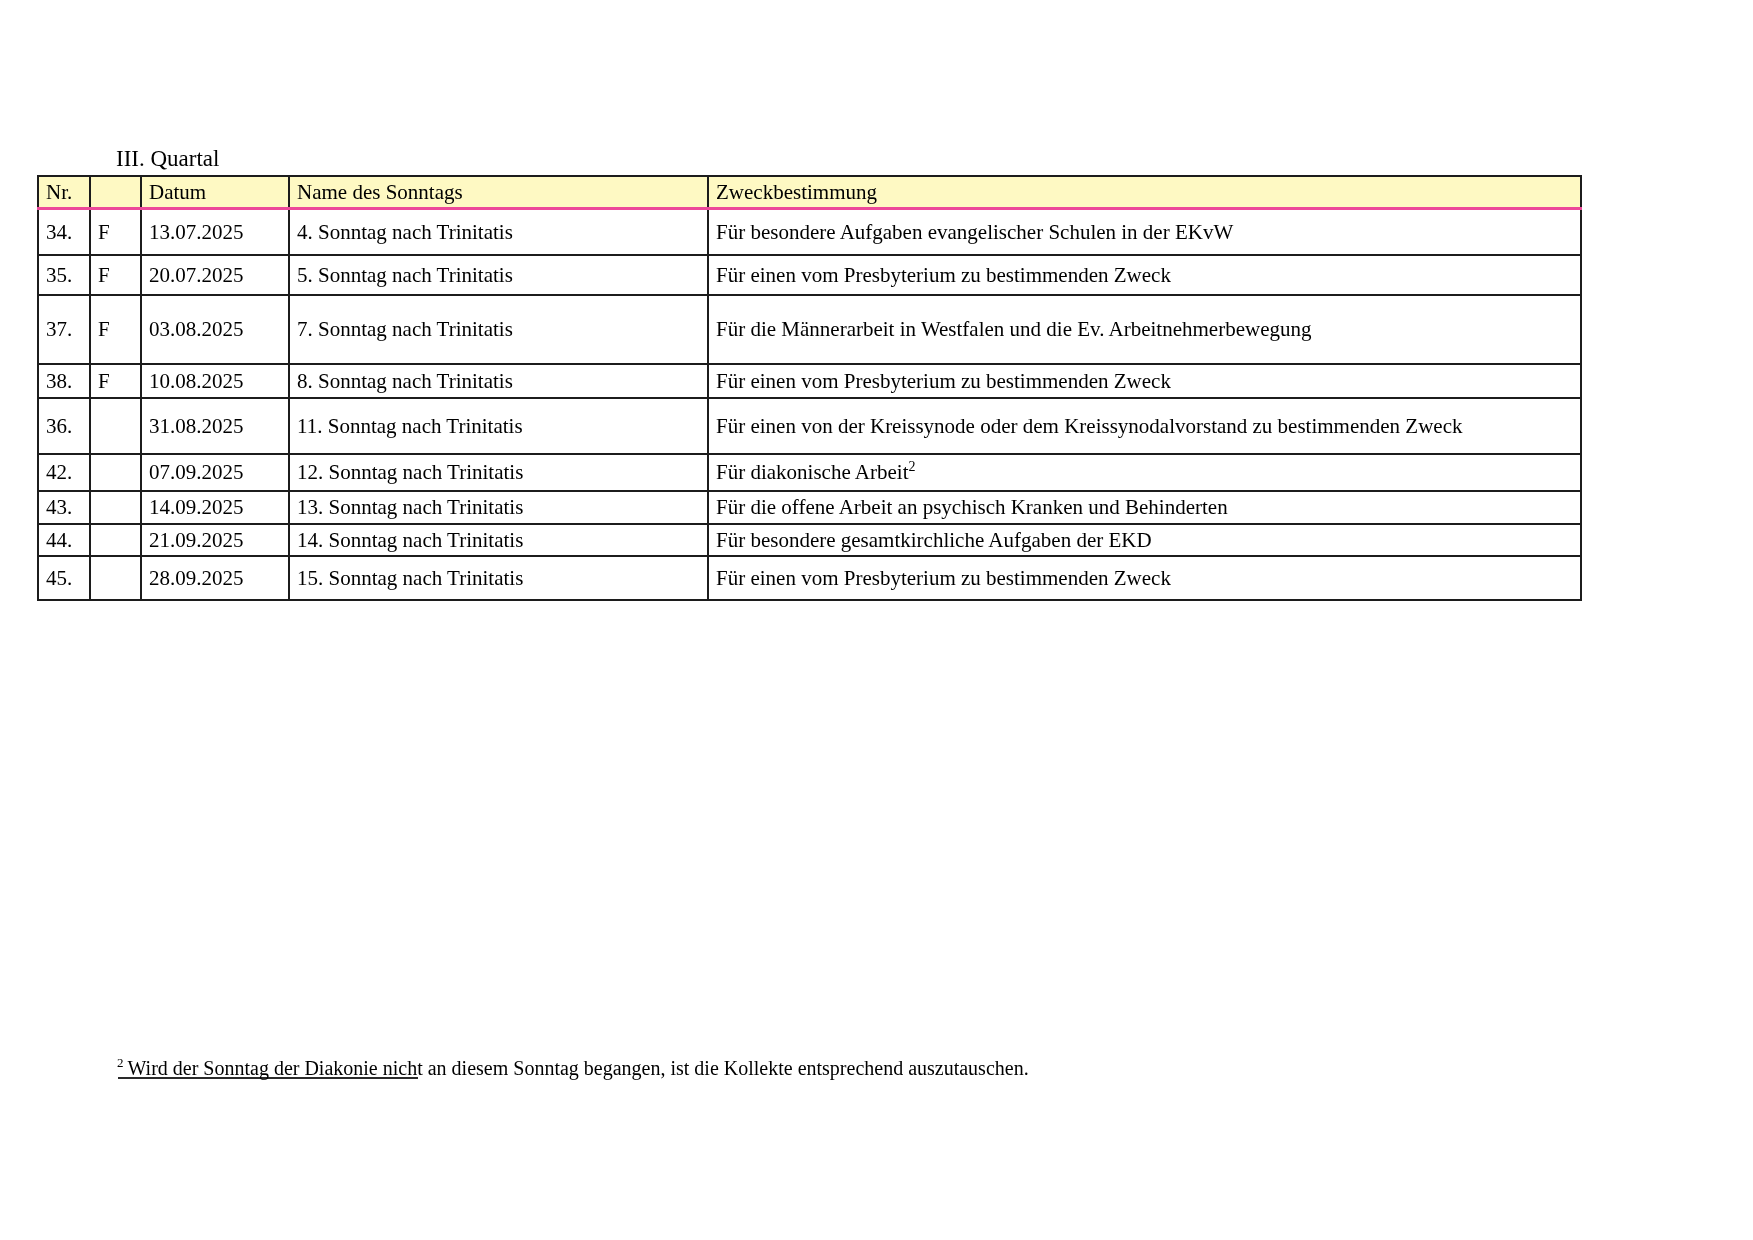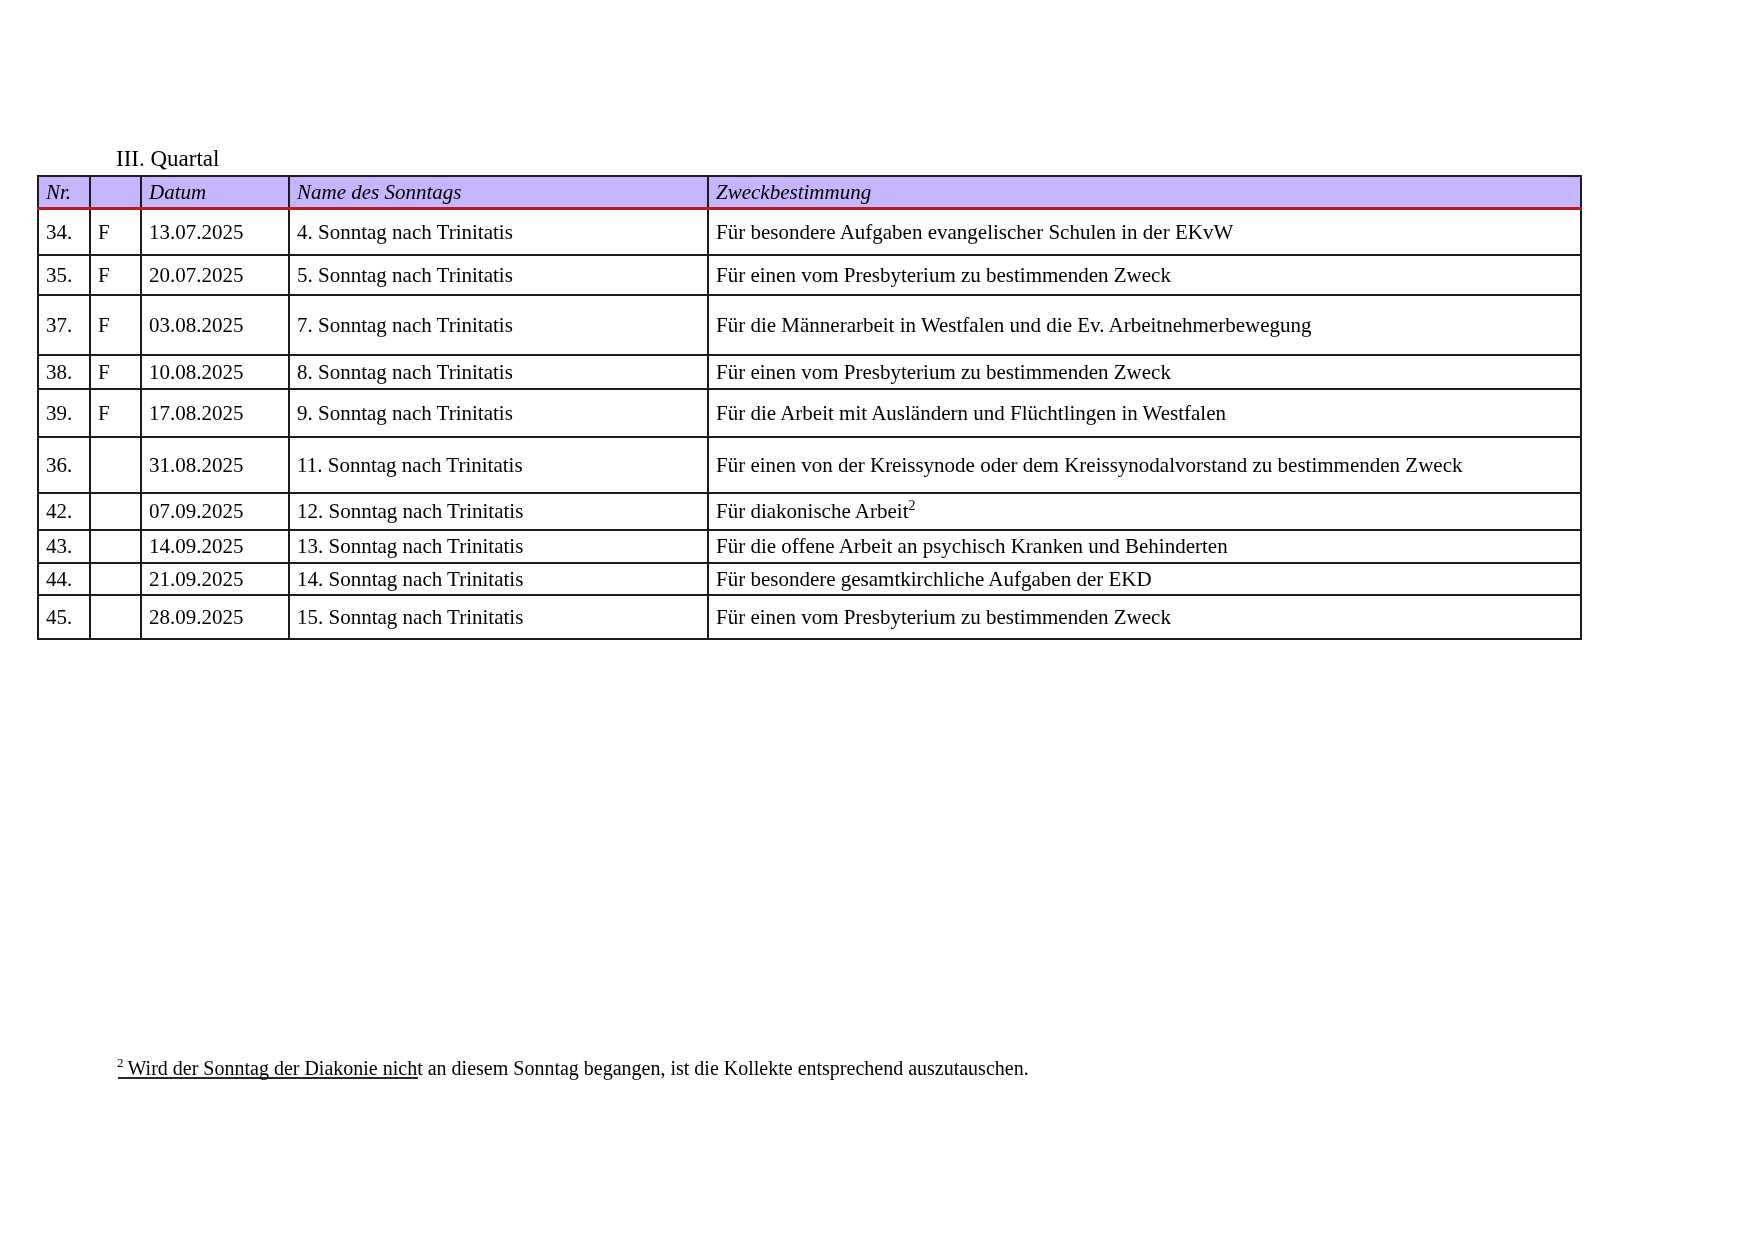--- a/index.html
+++ b/index.html
@@ -38,23 +38,22 @@
   table.kollekten td, table.kollekten th {
     border: 2px solid #1c1c1c;
     padding: 2px 8px 2px 7px;
     vertical-align: middle;
     text-align: left;
     font-weight: normal;
     overflow: hidden;
     white-space: normal;
   }
   table.kollekten thead th {
-    background: #c4b5fd;
-    border-bottom: 3px solid #b91c1c;
-    font-style: italic;
+    background: #fef9c3;
+    border-bottom: 3px solid #ec4899;
   }
   table.kollekten sup {
     font-size: 14px;
     line-height: 0;
   }
 
   .footnote-rule {
     position: absolute;
     left: 118px;
     top: 1077px;
@@ -106,40 +105,33 @@
       <td>4. Sonntag nach Trinitatis</td>
       <td><span>Für besondere Aufgaben evangelischer Schulen in der EKvW</span><sup></sup></td>
     </tr>
     <tr style="height:40px">
       <td>35.</td>
       <td>F</td>
       <td>20.07.2025</td>
       <td>5. Sonntag nach Trinitatis</td>
       <td><span>Für einen vom Presbyterium zu bestimmenden Zweck</span><sup></sup></td>
     </tr>
-    <tr style="height:60px">
+    <tr style="height:69px">
       <td>37.</td>
       <td>F</td>
       <td>03.08.2025</td>
       <td>7. Sonntag nach Trinitatis</td>
       <td><span>Für die Männerarbeit in Westfalen und die Ev. Arbeitnehmerbewegung</span><sup></sup></td>
     </tr>
     <tr style="height:34px">
       <td>38.</td>
       <td>F</td>
       <td>10.08.2025</td>
       <td>8. Sonntag nach Trinitatis</td>
       <td><span>Für einen vom Presbyterium zu bestimmenden Zweck</span><sup></sup></td>
-    </tr>
-    <tr style="height:48px">
-      <td>39.</td>
-      <td>F</td>
-      <td>17.08.2025</td>
-      <td>9. Sonntag nach Trinitatis</td>
-      <td><span>Für die Arbeit mit Ausländern und Flüchtlingen in Westfalen</span><sup></sup></td>
     </tr>
     <tr style="height:56px">
       <td>36.</td>
       <td></td>
       <td>31.08.2025</td>
       <td>11. Sonntag nach Trinitatis</td>
       <td><span>Für einen von der Kreissynode oder dem Kreissynodalvorstand zu bestimmenden Zweck</span><sup></sup></td>
     </tr>
     <tr style="height:37px">
       <td>42.</td>

